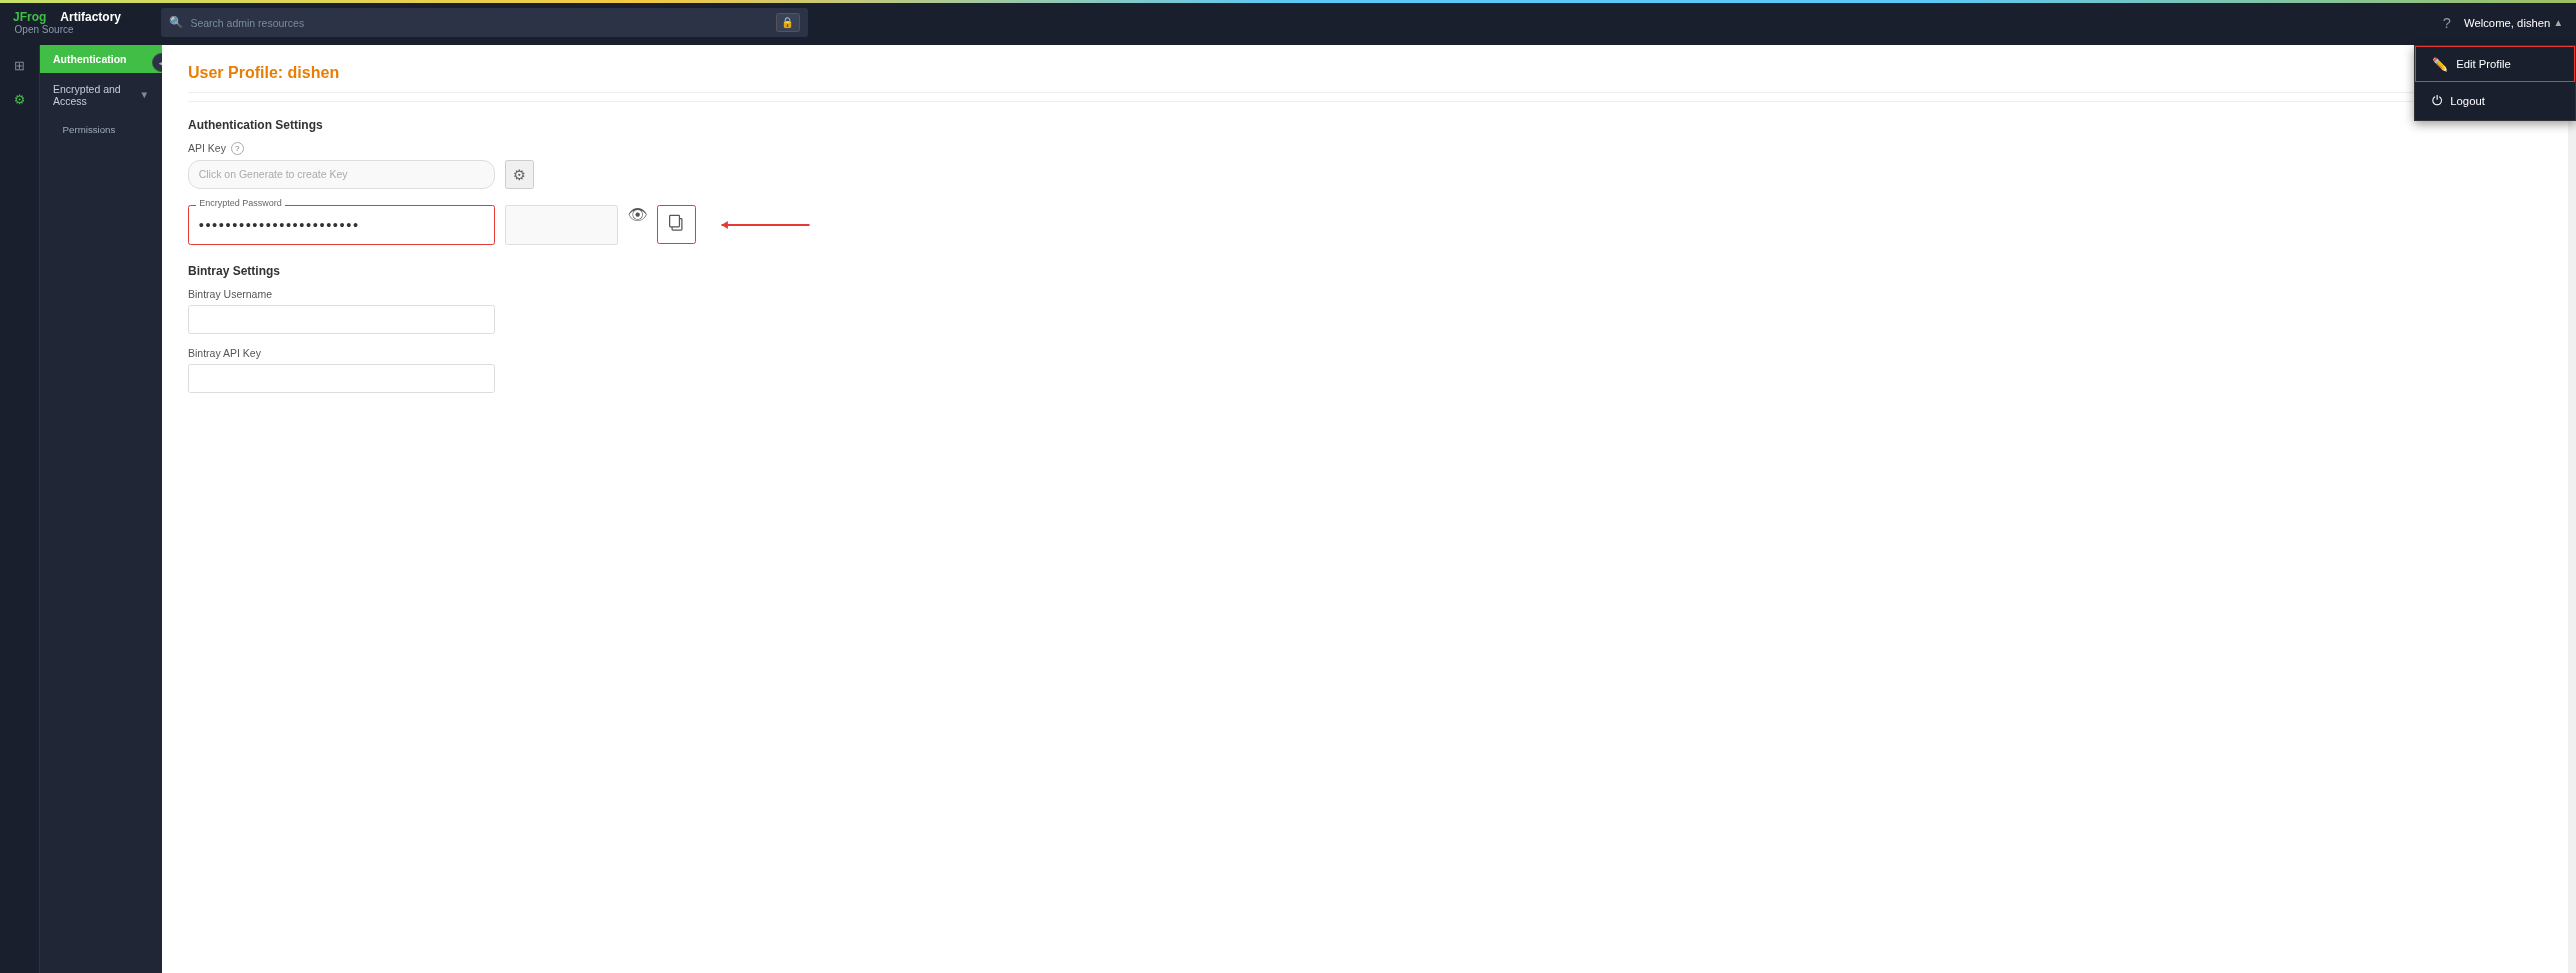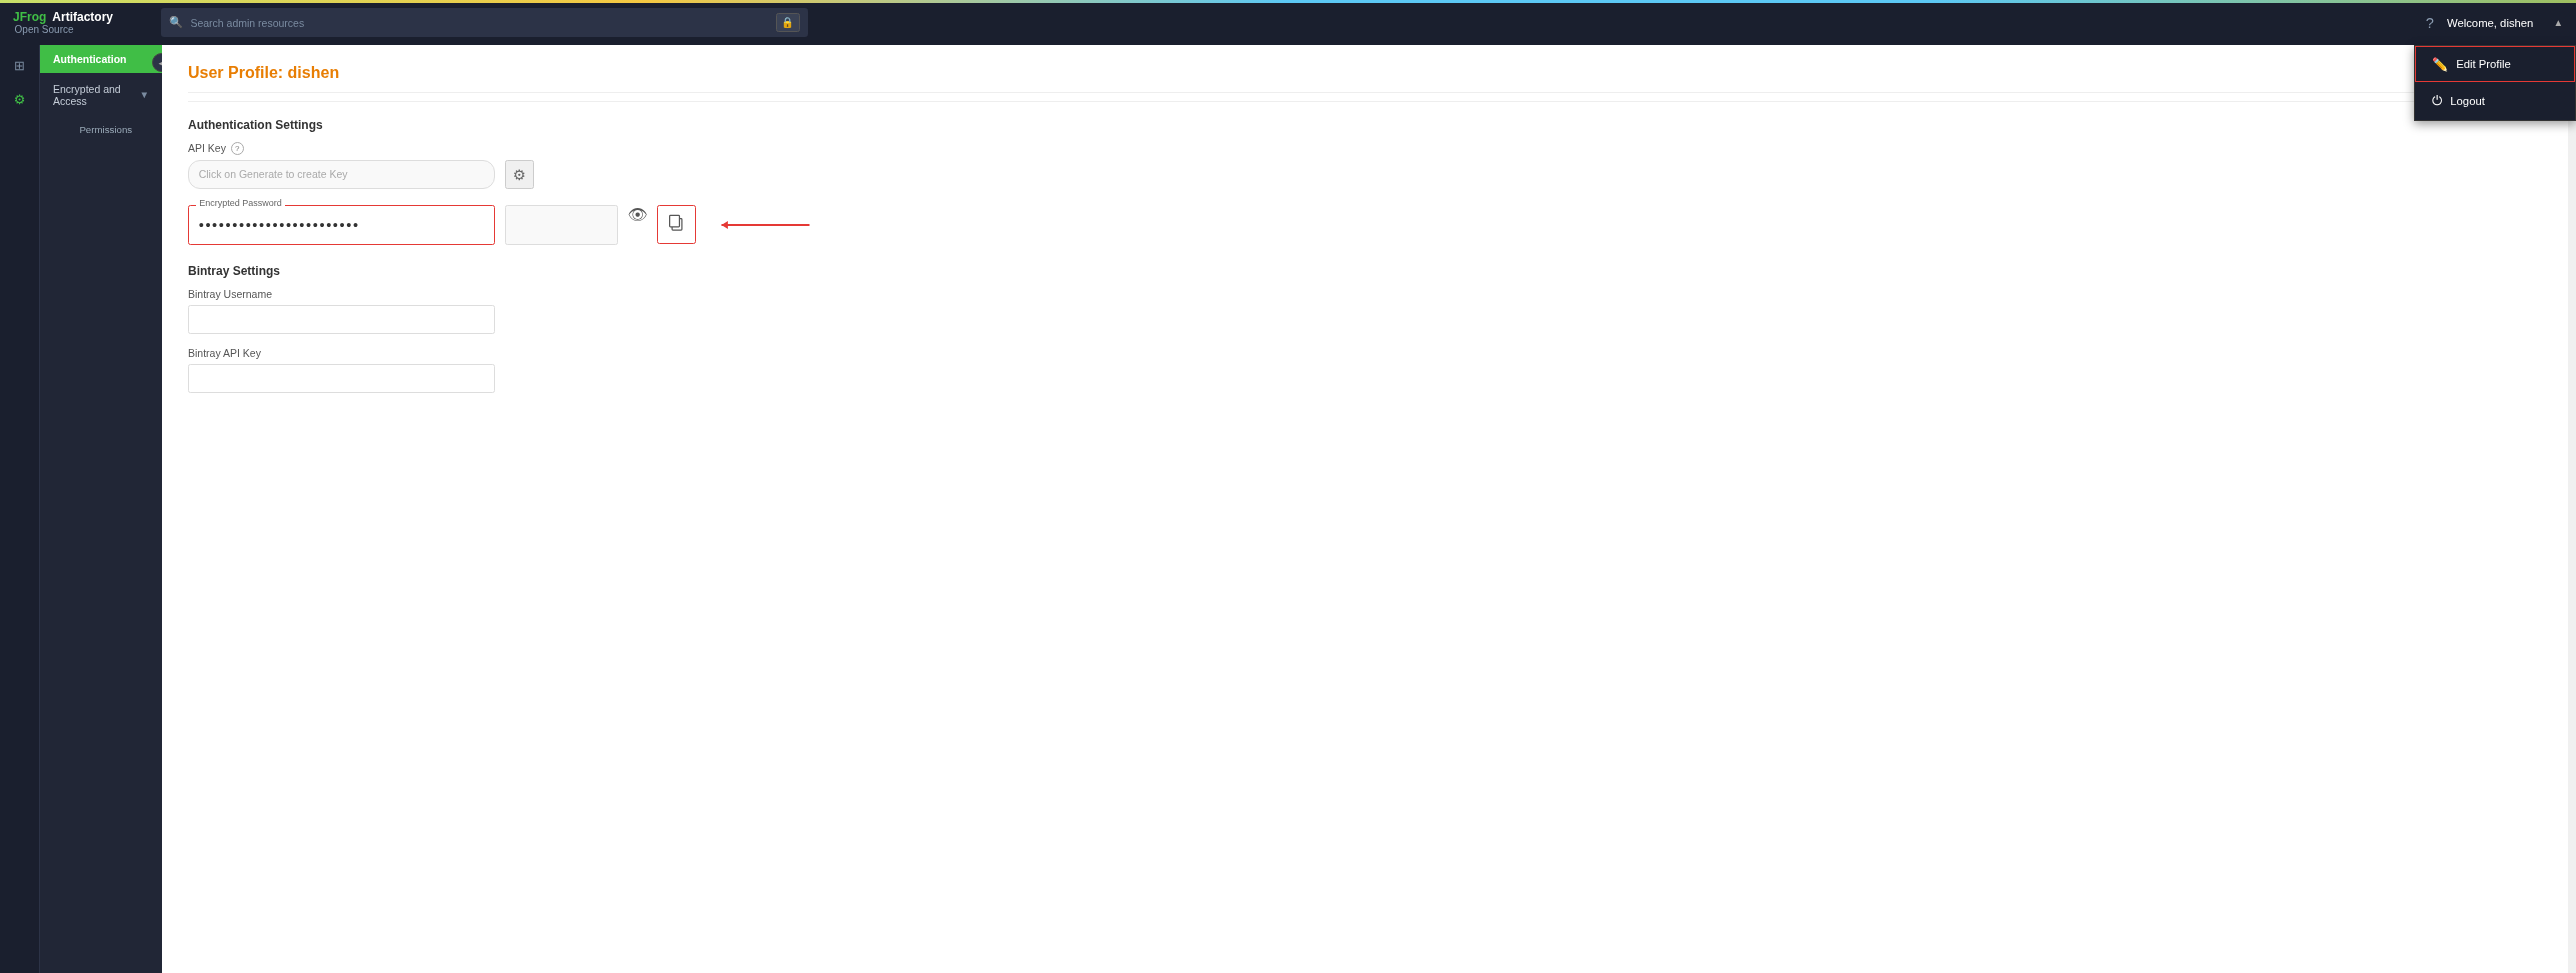--- a/index.html
+++ b/index.html
@@ -18,21 +18,21 @@
     }
     .logo-area {
       display: flex;
       flex-direction: column;
       margin-right: 19.4px;
       min-width: 129px;
     }
     .logo-top {
       display: flex;
       align-items: flex-end;
-      gap: 6px;
+      gap: 14px;
     }
     .logo-frog {
       color: #40be46;
       font-weight: bold;
       font-size: 12px;
     }
     .logo-artifactory {
       color: #ffffff;
       font-weight: bold;
       font-size: 12px;
@@ -87,21 +87,21 @@
       color: #8a9bb0;
       font-size: 14.6px;
       cursor: pointer;
     }
     .user-greeting {
       color: #ffffff;
       font-size: 11.3px;
       cursor: pointer;
       display: flex;
       align-items: center;
-      gap: 20px;
+      gap: 3px;
     }
     .user-caret { font-size: 9.7px; color: #aaa; }
 
     
     .dropdown-menu {
       position: fixed;
       top: 45px;
       right: 0;
       background: #1a1f2e;
       border: 0.8px solid #333;
@@ -196,21 +196,20 @@
       color: #c5cdd8;
       font-size: 10.5px;
       cursor: pointer;
     }
     .sidebar-item .caret { font-size: 9.7px; color: #7a8ba0; }
     .sidebar-sub-item {
       padding: 8px 13px 8px 22.6px;
       color: #9aaab8;
       font-size: 9.7px;
       cursor: pointer;
-      text-align: center;
     }
 
     
     .main-content {
       margin-left: 162px;
       margin-top: 45px;
       padding: 19.4px 26px;
       background: #fff;
       min-height: calc(100vh - 45px);
     }

